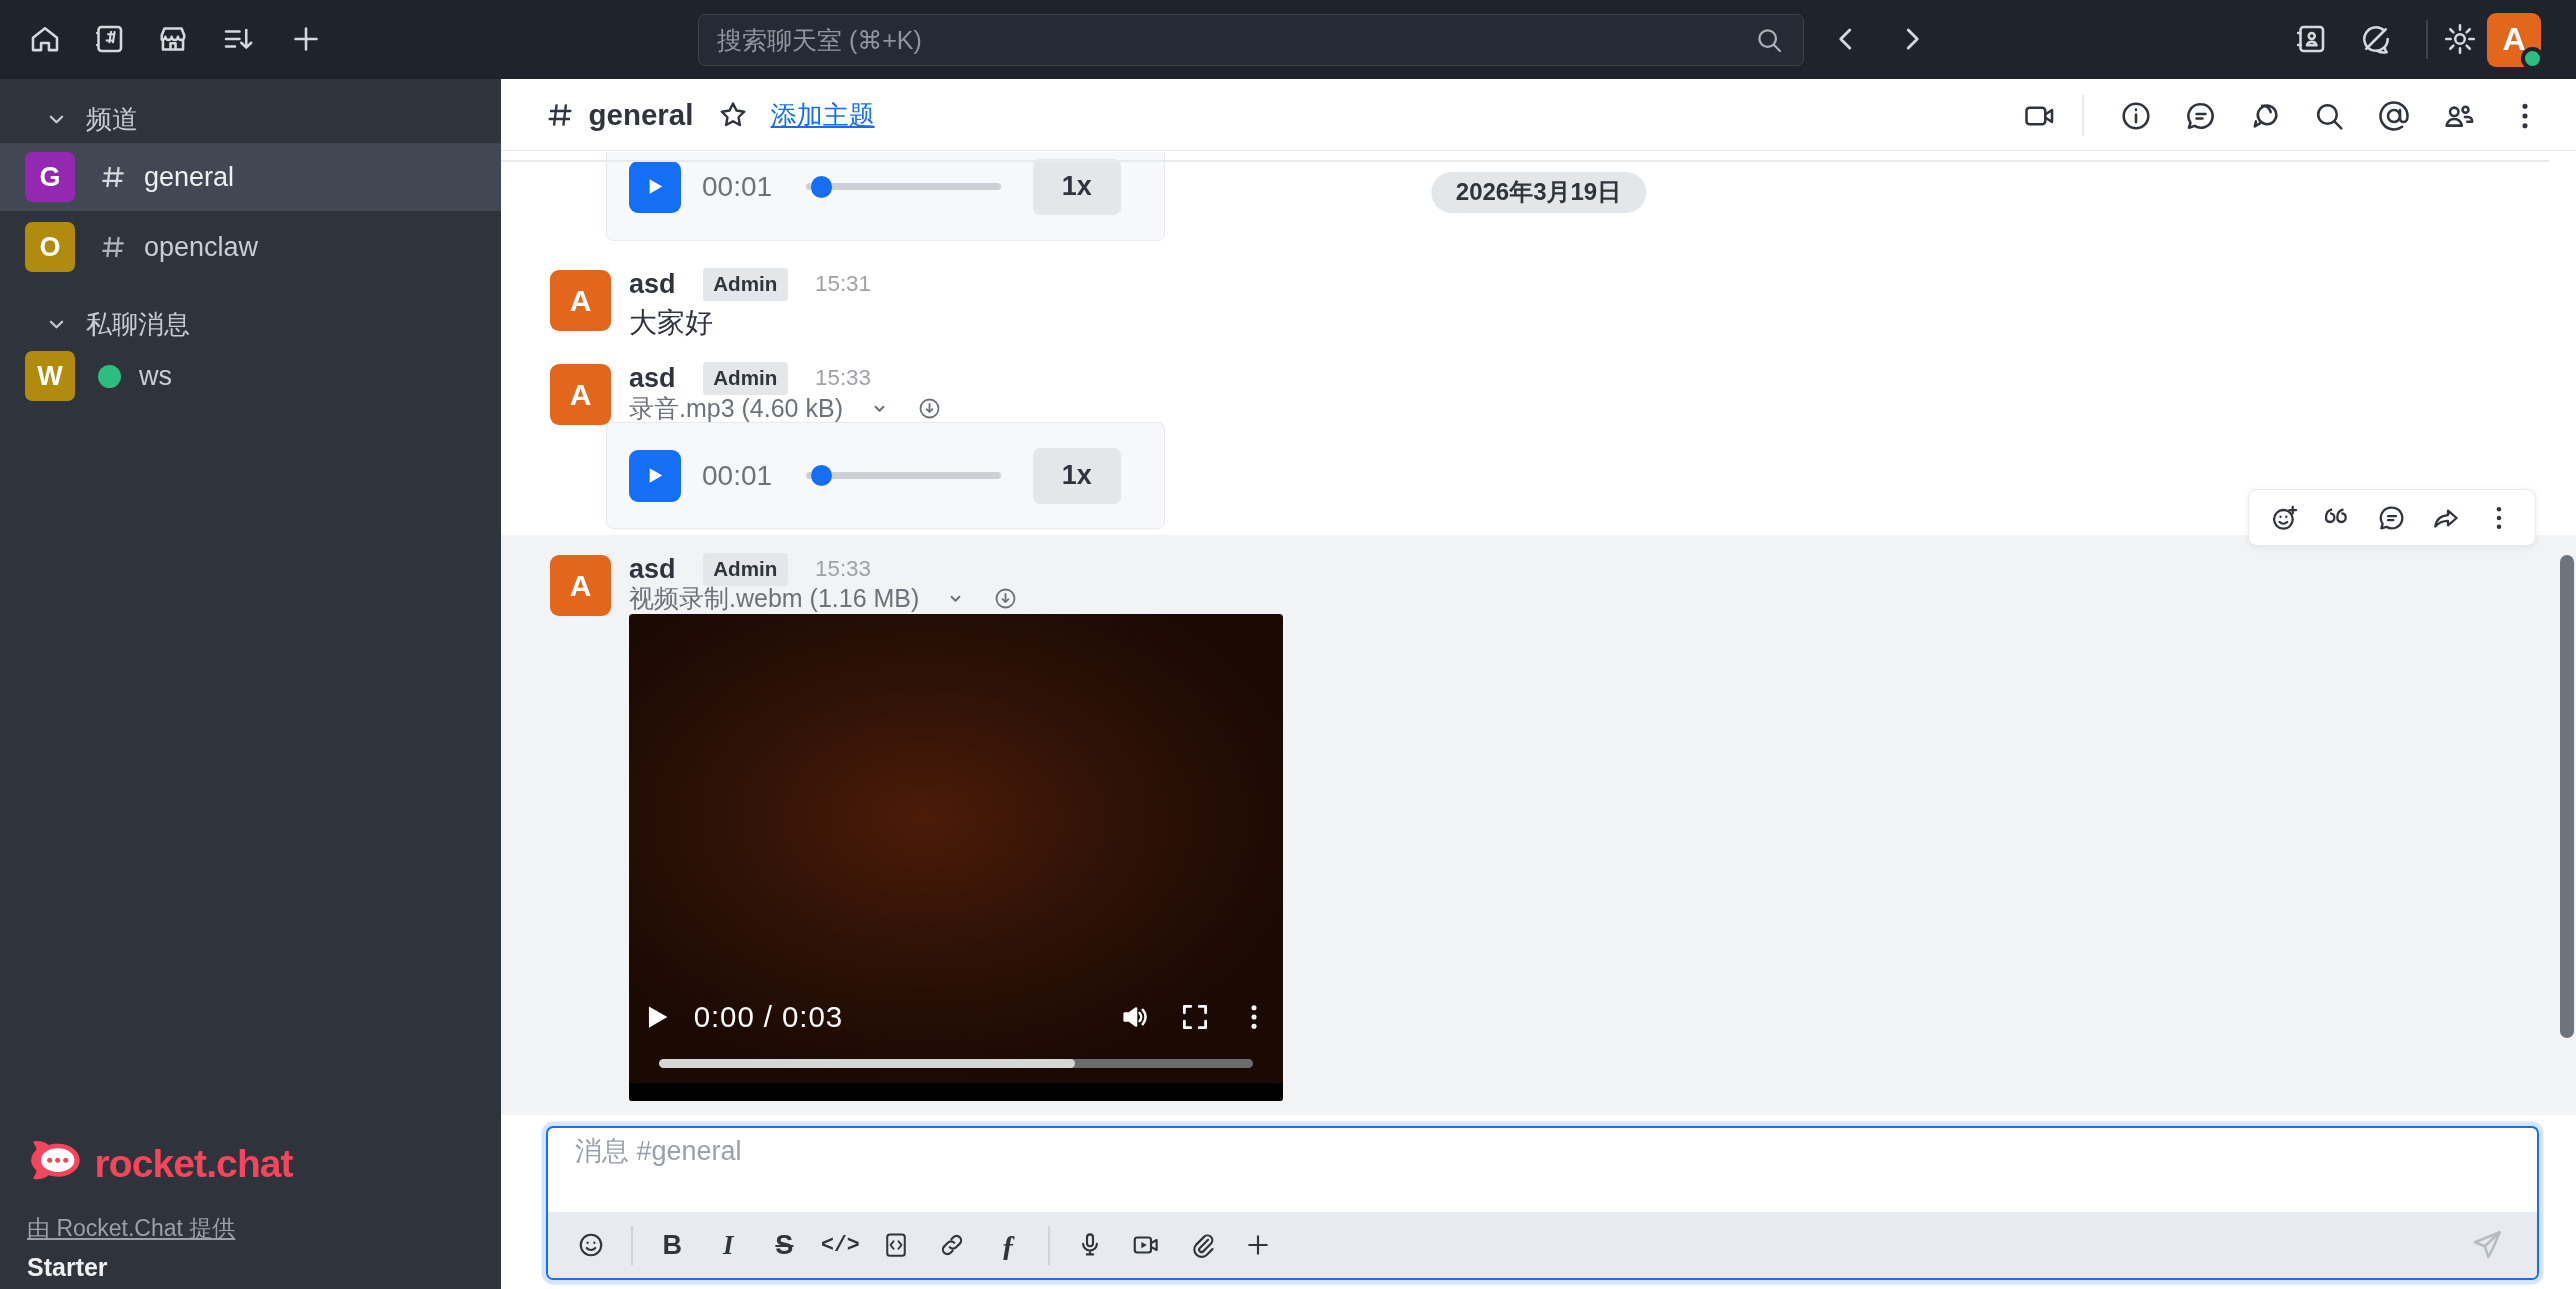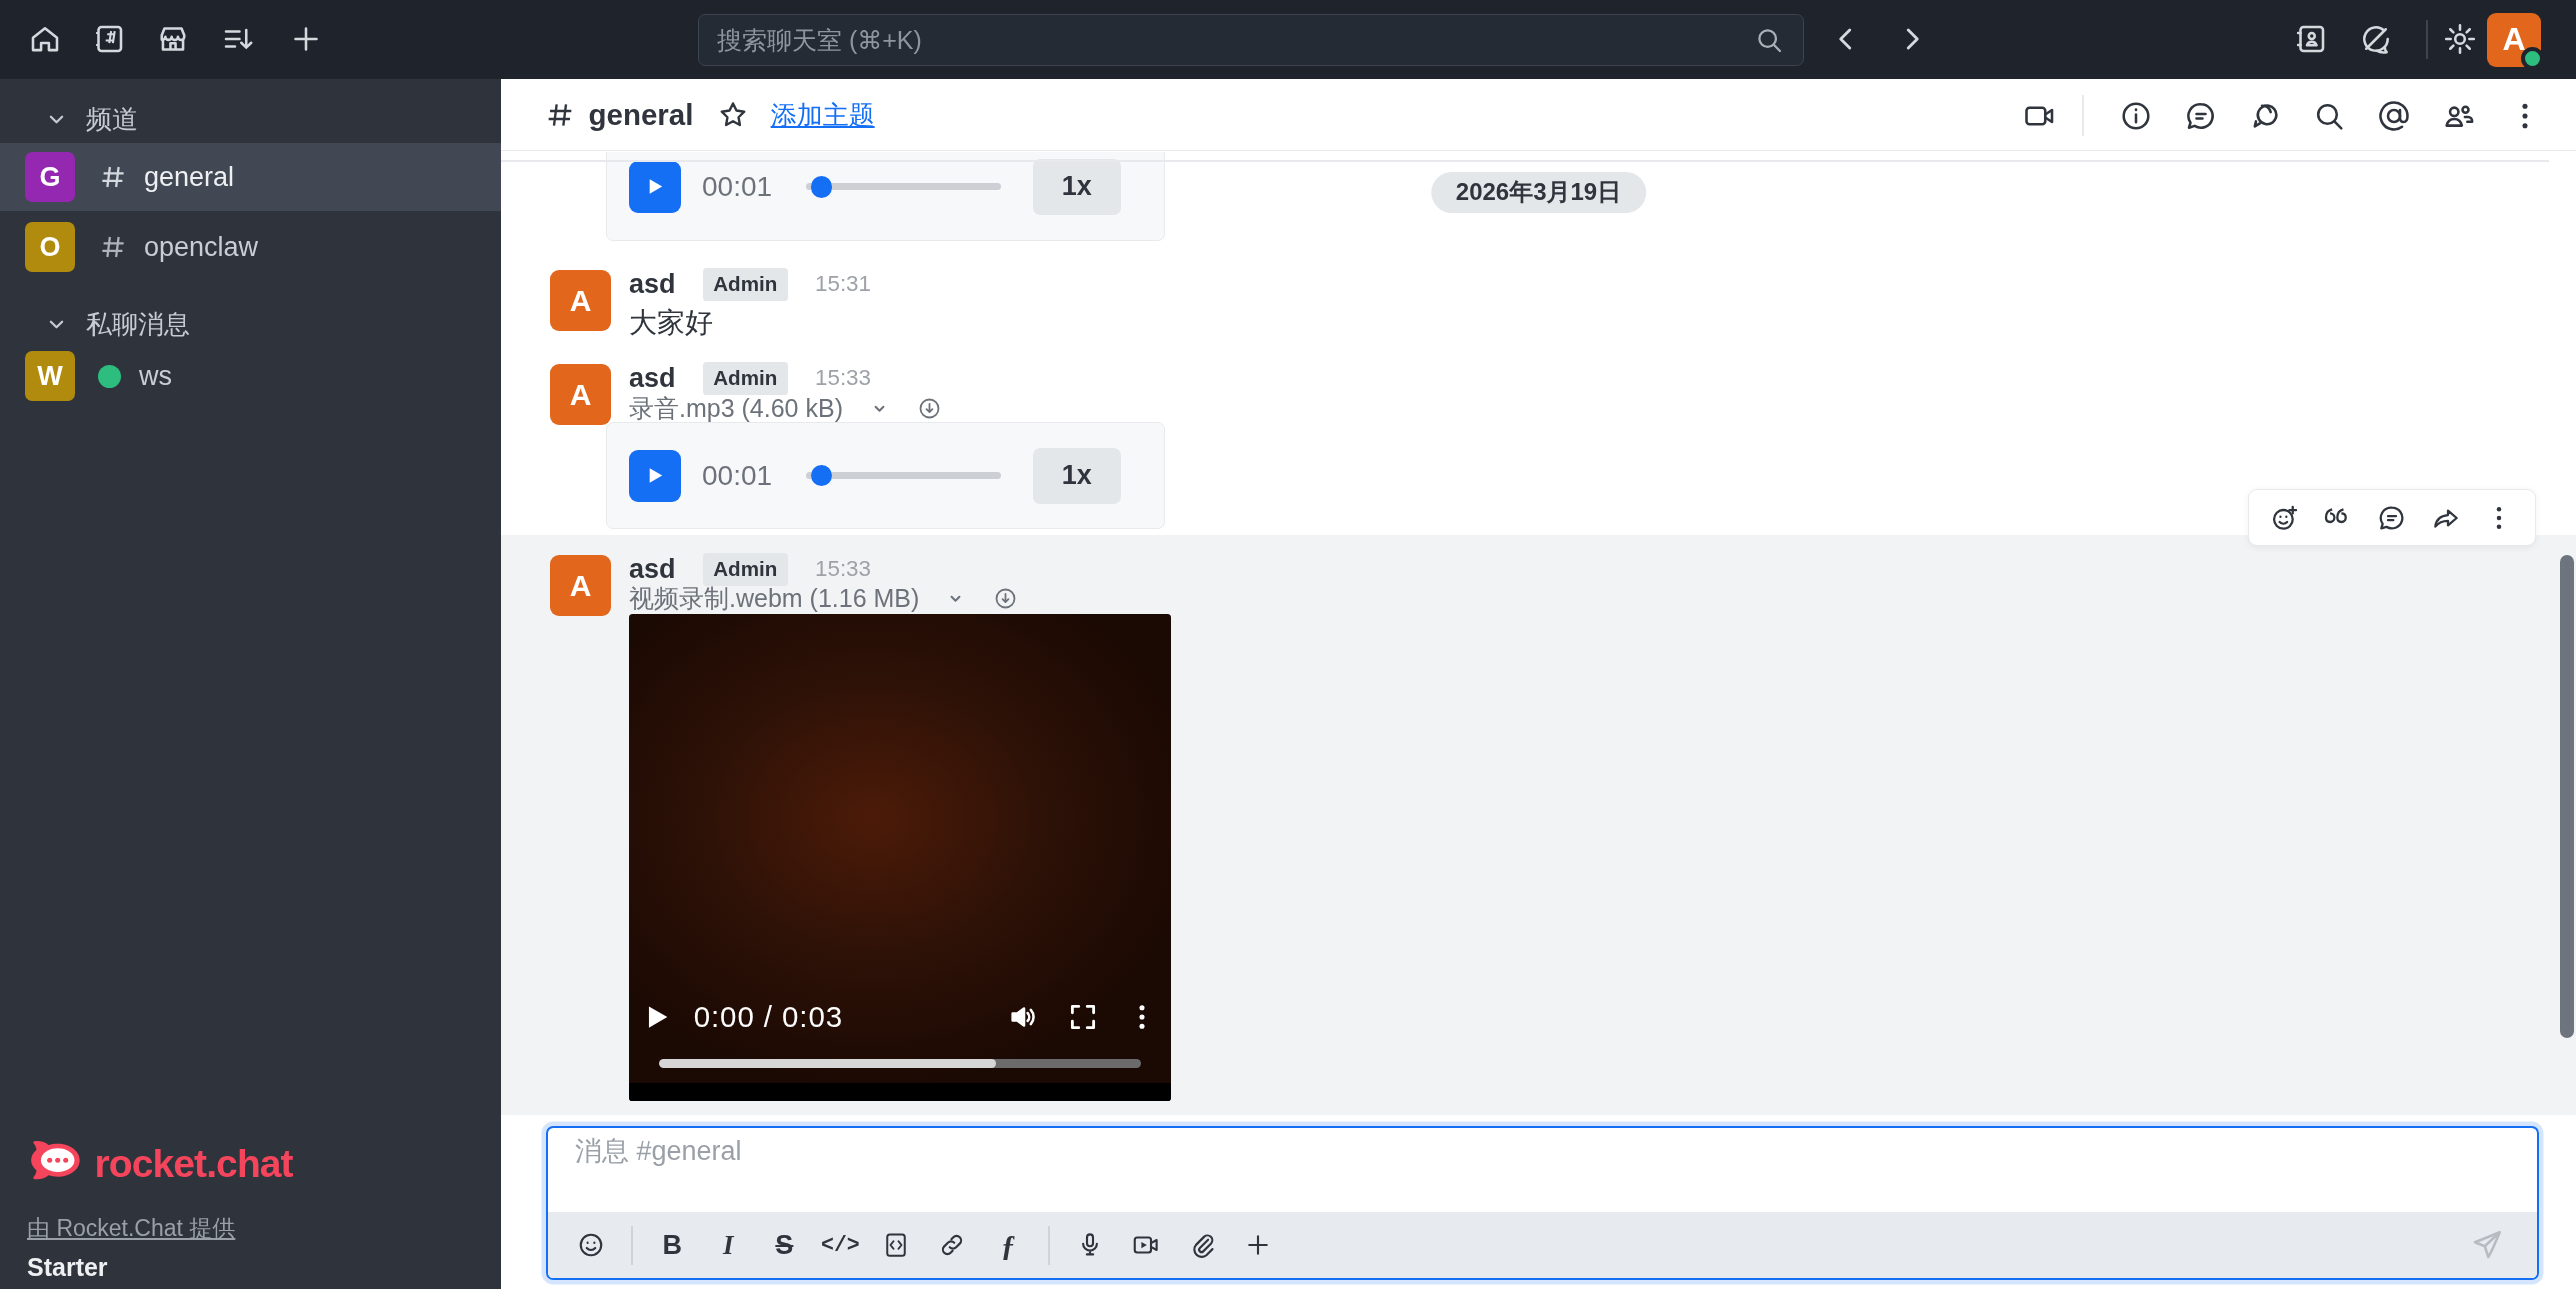--- a/index.html
+++ b/index.html
@@ -78,21 +78,21 @@
   .play-btn { width:52px; height:52px; border-radius:9px; background:#156ff5; display:flex; align-items:center;
     justify-content:center; cursor:pointer; flex:0 0 auto; }
   .play-btn svg { width:23px; height:23px; color:#fff; }
   .a-time { font-size:28px; color:#6c727a; min-width:82px; }
   .a-slider { position:relative; width:195px; height:7.2px; border-radius:3.6px; background:#ccd0d5; cursor:pointer; }
   .a-thumb { position:absolute; left:5.4px; top:-7.2px; width:21.5px; height:21.5px; border-radius:50%; background:#156ff5; }
   .rate-chip { margin-left:10.7px; background:#e4e7ea; border-radius:7.2px; font-size:27px; font-weight:bold; color:#2f343d;
     padding:12.5px 29px; cursor:pointer; }
 
   
-  .video-box { position:absolute; left:128px; top:462px; width:542px; height:487px; border-radius:3.6px; overflow:hidden;
+  .video-box { position:absolute; left:128px; top:462px; width:654px; height:487px; border-radius:3.6px; overflow:hidden;
     background:radial-gradient(ellipse 60% 55% at 45% 42%, #4c1b08 0%, #35120575 55%, #1b0903 100%), #241008; cursor:pointer; }
   .v-controls { position:absolute; left:0; right:0; top:376px; height:54px; display:flex; align-items:center; color:#fff; }
   .v-controls svg { width:34px; height:34px; }
   .v-btn { width:54px; display:flex; justify-content:center; cursor:pointer; }
   .v-time { font-size:29.5px; color:#fdfdfd; margin-left:10.7px; letter-spacing:0.9px; }
   .v-right { position:absolute; right:12.5px; display:flex; align-items:center; gap:25px; }
   .v-progress { position:absolute; left:30px; right:30px; top:445px; height:9px; border-radius:4.5px; background:#6b6b6b; overflow:hidden; cursor:pointer; }
   .v-buffer { position:absolute; left:0; top:0; bottom:0; width:70%; background:#d6d6d6; border-radius:4.5px; }
   .v-black { position:absolute; left:0; right:0; bottom:0; height:18px; background:#000; }
 

